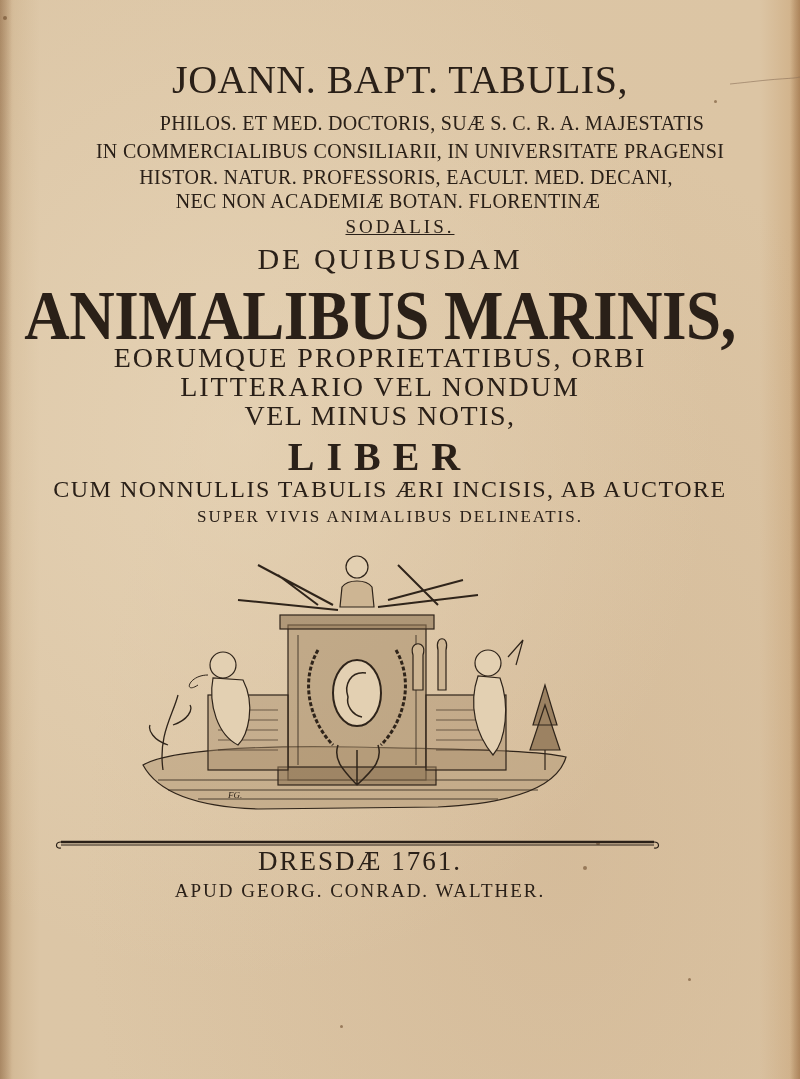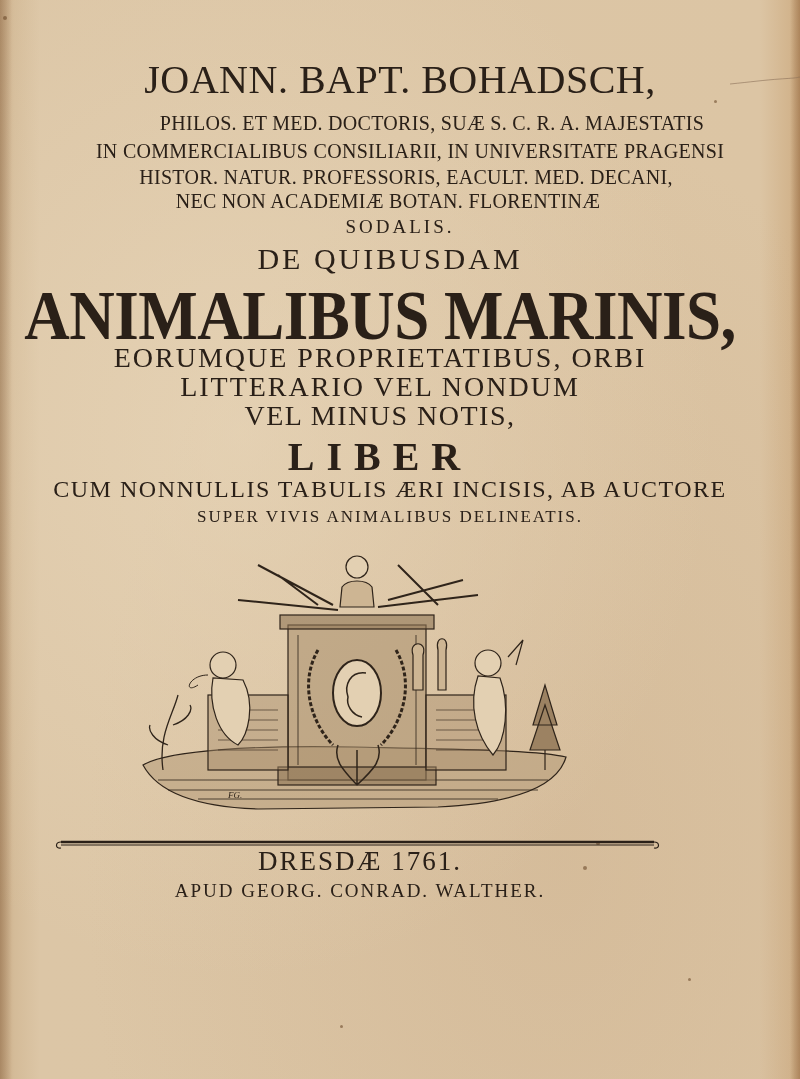--- a/index.html
+++ b/index.html
@@ -27,21 +27,21 @@
     .line {
       position: absolute; left: 0; width: 800px; text-align: center;
       white-space: nowrap; color: #2a2018;
     }
     .l-author { top: 56px; font-size: 40px; letter-spacing: 0.5px; }
     .l-sm { font-size: 20px; letter-spacing: 0.3px; }
     .l1 { top: 112px; margin-left: 32px; }
     .l2 { top: 140px; left: 10px; }
     .l3 { top: 166px; left: 6px; }
     .l4 { top: 190px; left: -12px; }
-    .l-sodalis { top: 216px; font-size: 19px; letter-spacing: 3px; left: 0px; }
+    .l-sodalis { top: 216px; font-size: 19px; letter-spacing: 3px; left: 0px; text-decoration: underline; }
     .l-de { top: 242px; font-size: 30px; letter-spacing: 3px; left: -10px; }
     .l-title { top: 275px; font-size: 63px; font-weight: bold; letter-spacing: -0.5px;
                transform: scaleY(1.12); transform-origin: top center; left: -20px; }
     .l-eorum { top: 342px; font-size: 28px; letter-spacing: 2px; left: -20px; }
     .l-litt { top: 371px; font-size: 28px; letter-spacing: 2px; left: -20px; }
     .l-vel { top: 400px; font-size: 28px; letter-spacing: 1.5px; left: -20px; }
     .l-liber { top: 433px; font-size: 40px; letter-spacing: 12px; left: -20px; font-weight: bold; }
     .l-cum { top: 476px; font-size: 24px; letter-spacing: 1.5px; left: -10px; }
     .l-super { top: 507px; font-size: 17px; letter-spacing: 2px; left: -10px; }
     .l-dresd { top: 846px; font-size: 27px; letter-spacing: 2px; left: -40px; }
@@ -63,21 +63,21 @@
     <path d="M0 9 C 20 7, 35 5, 50 4 S 65 3, 70 2" stroke="#8a7058" stroke-width="1" fill="none" opacity="0.6"></path>
   </svg>
 
   <div class="speck" style="left:3px;top:16px;width:4px;height:4px;"></div>
   <div class="speck" style="left:596px;top:842px;width:4px;height:3px;"></div>
   <div class="speck" style="left:583px;top:866px;width:4px;height:4px;"></div>
   <div class="speck" style="left:688px;top:978px;width:3px;height:3px;"></div>
   <div class="speck" style="left:340px;top:1025px;width:3px;height:3px;"></div>
   <div class="speck" style="left:714px;top:100px;width:3px;height:3px;"></div>
 
-  <div class="line l-author">JOANN. BAPT. BOHADSCH,</div>
+  <div class="line l-author">JOANN. BAPT. TABULIS,</div>
   <div class="line l-sm l1">PHILOS. ET MED. DOCTORIS, SUÆ S. C. R. A. MAJESTATIS</div>
   <div class="line l-sm l2">IN COMMERCIALIBUS CONSILIARII, IN UNIVERSITATE PRAGENSI</div>
   <div class="line l-sm l3">HISTOR. NATUR. PROFESSORIS, EACULT. MED. DECANI,</div>
   <div class="line l-sm l4">NEC NON ACADEMIÆ BOTAN. FLORENTINÆ</div>
   <div class="line l-sodalis">SODALIS.</div>
   <div class="line l-de">DE QUIBUSDAM</div>
   <div class="line l-title">ANIMALIBUS MARINIS,</div>
   <div class="line l-eorum">EORUMQUE PROPRIETATIBUS, ORBI</div>
   <div class="line l-litt">LITTERARIO VEL NONDUM</div>
   <div class="line l-vel">VEL MINUS NOTIS,</div>

